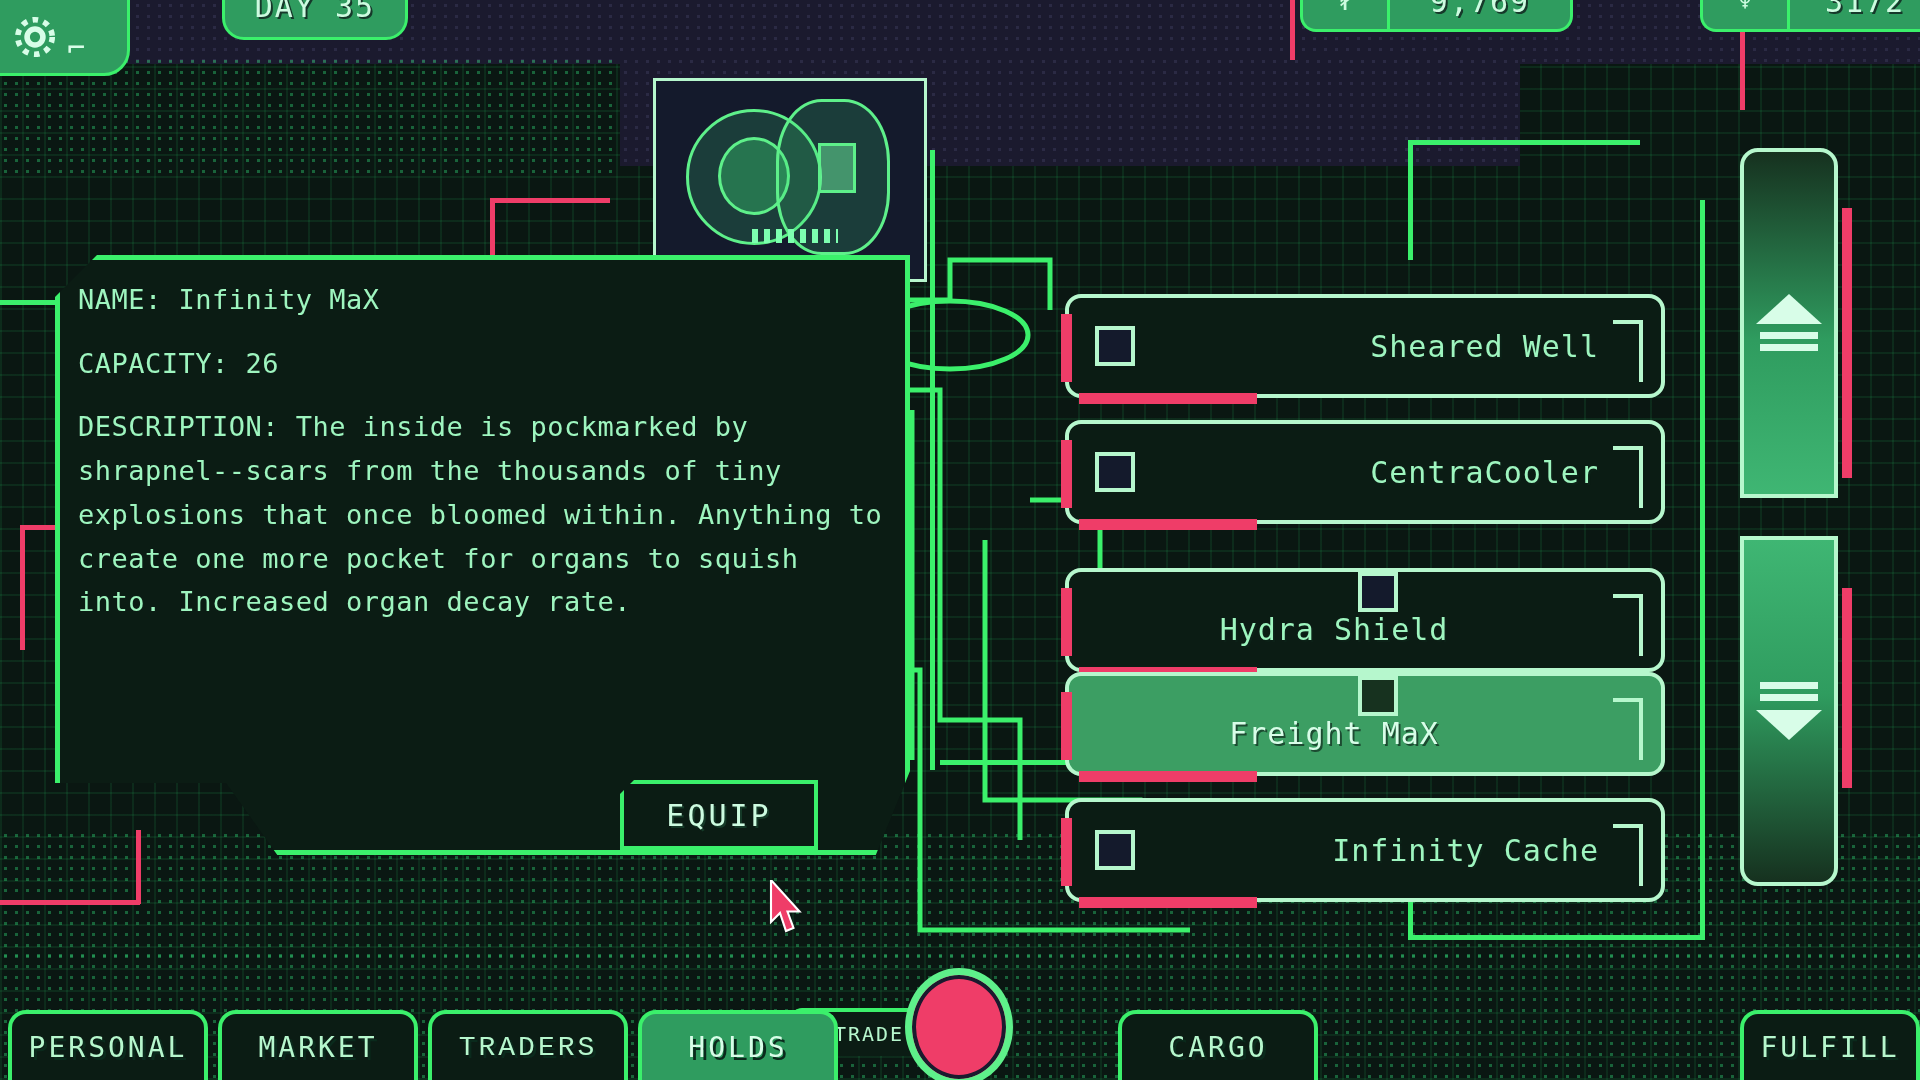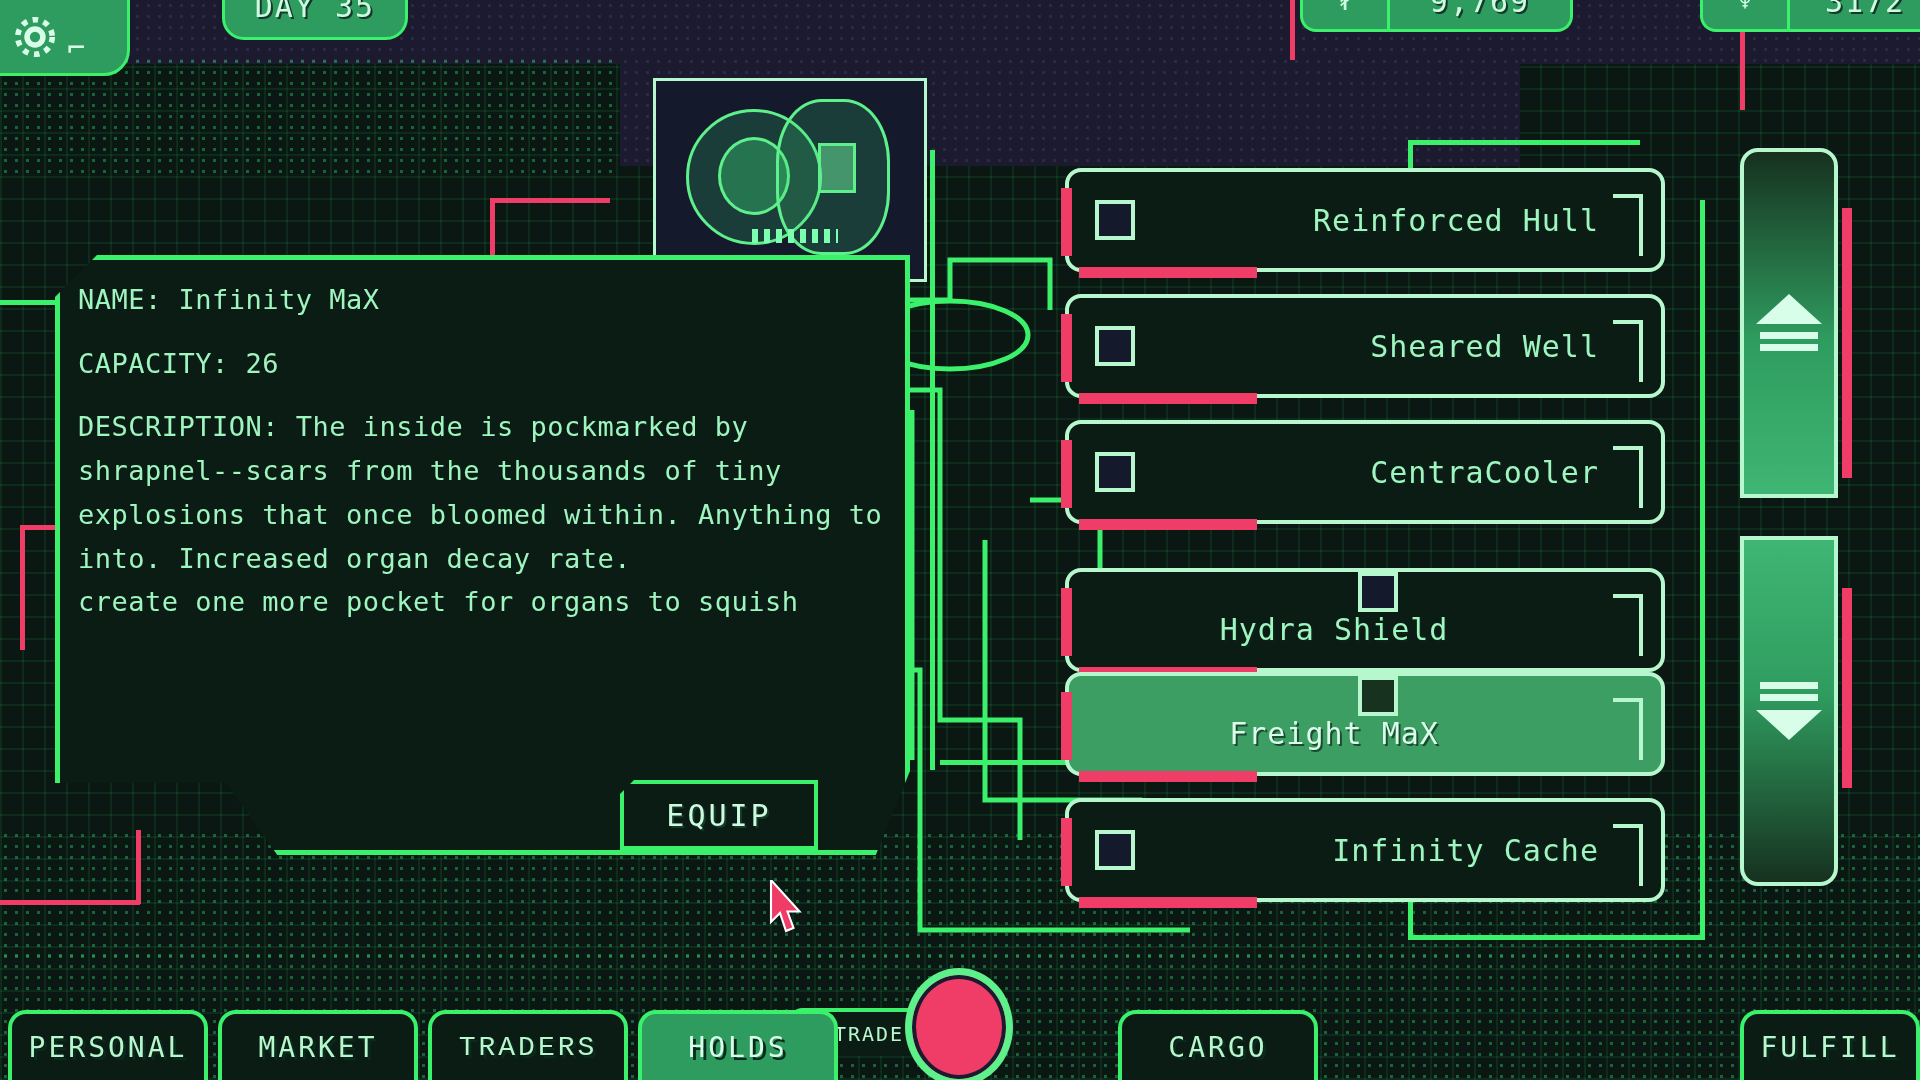--- a/index.html
+++ b/index.html
@@ -274,39 +274,32 @@
 
   <div id="infopanel">
     <div class="panel-text">
       <div class="panel-row">NAME: Infinity MaX</div>
       <div class="blankline">&nbsp;</div>
       <div class="panel-row">CAPACITY: 26</div>
       <div class="blankline">&nbsp;</div>
       <div>DESCRIPTION: The inside is pockmarked by</div>
       <div>shrapnel--scars from the thousands of tiny</div>
       <div>explosions that once bloomed within. Anything to</div>
+      <div>create one more pocket for organs to squish</div>
       <div>into. Increased organ decay rate.</div>
-      <div>create one more pocket for organs to squish</div>
     </div>
   </div>
 
   <div id="equipbtn">EQUIP</div>
 
   <svg class="cursor-arrow" viewBox="0 0 24 36">
     <polygon points="2,0 2,28 8,22 12,34 17,32 13,21 21,21" fill="#ef3d68" stroke="#ffffff" stroke-width="1.4"></polygon>
   </svg>
 
   <div id="holdlist">
-    <div class="hold-row" style="top:0;">
-      <div class="hold-redstub"></div>
-      <div class="hold-check"></div>
-      <div class="hold-label">Reinforced Hull</div>
-      <div class="hold-bracket"></div>
-      <div class="hold-redbar"></div>
-    </div>
     <div class="hold-row" style="top:126px;">
       <div class="hold-redstub"></div>
       <div class="hold-check"></div>
       <div class="hold-label">Sheared Well</div>
       <div class="hold-bracket"></div>
       <div class="hold-redbar"></div>
     </div>
     <div class="hold-row" style="top:252px;">
       <div class="hold-redstub"></div>
       <div class="hold-check"></div>

